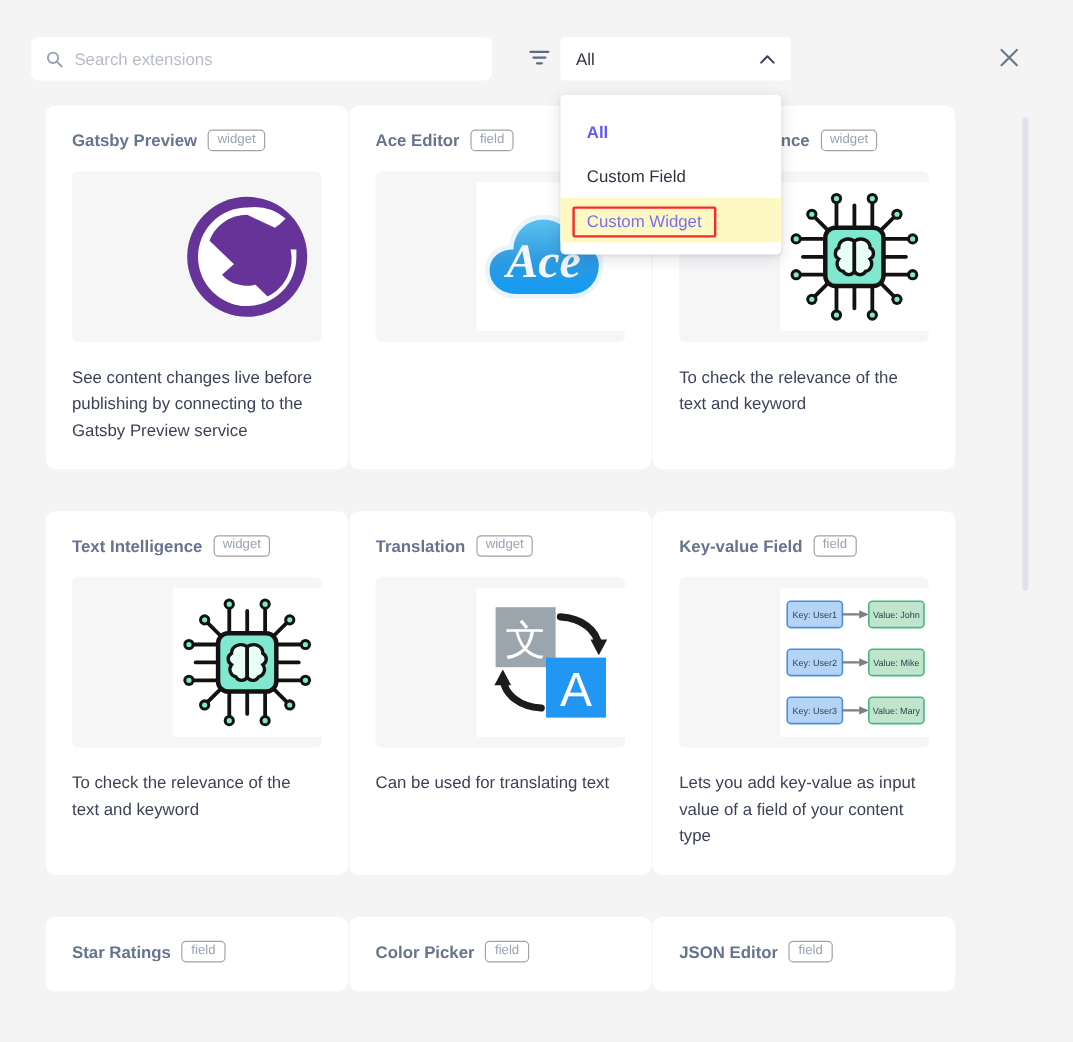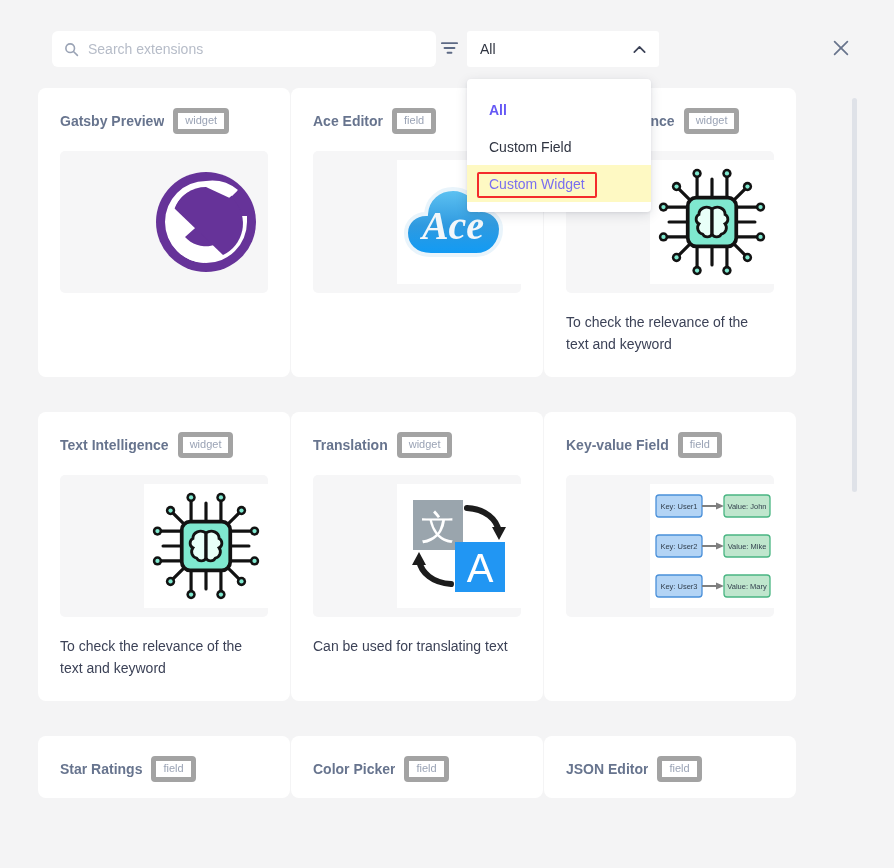--- a/index.html
+++ b/index.html
@@ -18,21 +18,21 @@
 
   
   .topbar {
     position: absolute;
     left: 0; top: 0;
     width: 894px; height: 88px;
     background: #f4f4f5;
   }
   .search-wrap {
     position: absolute;
-    left: 52px; top: 31px;
+    left: 26px; top: 31px;
     width: 384px; height: 36px;
     background: #ffffff;
     border-radius: 6px;
     display: flex;
     align-items: center;
     padding: 0 12px;
     box-sizing: border-box;
   }
   .search-icon { width: 15px; height: 15px; flex: 0 0 auto; margin-right: 9px; display:block; }
   .search-input {
@@ -147,21 +147,21 @@
     font-weight: bold;
     color: #67748e;
     white-space: nowrap;
     overflow: hidden;
     text-overflow: ellipsis;
     max-width: 148px;
   }
   .badge {
     font-size: 11px;
     color: #9aa3b5;
-    border: 5px solid #a3a3a3;
+    border: 1px solid #a3a3a3;
     border-radius: 4px;
     padding: 2px 7px 3px 7px;
     line-height: 1;
     white-space: nowrap;
     flex: 0 0 auto;
   }
   .thumb {
     width: 100%;
     height: 142px;
     background: #f6f6f7;
@@ -253,20 +253,21 @@
         </div>
         <div class="thumb">
           <svg width="124" height="124" viewBox="0 0 124 124">
             <circle cx="62" cy="62" r="50" fill="#663399"></circle>
             <path d="M62 21 A41 41 0 1 0 103 62 L103 56 L73 56 L73 68 L88 68 A28 28 0 0 1 41 77 L94 30 A41 41 0 0 0 62 21 Z" fill="#ffffff"></path>
             <path d="M22 63 A40 40 0 0 0 61 103 Z" fill="#ffffff"></path>
             <path d="M62 27 A35 35 0 0 0 30 48 L79 95 A35 35 0 0 0 90 40 Z" fill="#663399"></path>
             <path d="M62 22 A40 40 0 0 0 24 50 L29 54 A35 35 0 0 1 88 36 L93 31 A40 40 0 0 0 62 22 Z" fill="#ffffff"></path>
           </svg>
         </div>
+        <div class="card-desc">See content changes live before publishing by connecting to the Gatsby Preview service</div>
       </div>
 
       <div class="card">
         <div class="card-head">
           <span class="card-title">Ace Editor</span>
           <span class="badge">field</span>
         </div>
         <div class="thumb">
           <div class="thumb-inner">
             <svg width="112" height="90" viewBox="0 0 112 90">
@@ -467,20 +468,21 @@
                 <rect x="6" y="88" width="46" height="22" rx="3" fill="#b3d4f5" stroke="#4a90d9" stroke-width="1.3"></rect>
                 <text x="29" y="102" fill="#34414f" text-anchor="middle">Key: User3</text>
                 <line x1="52" y1="99" x2="68" y2="99" stroke="#7f7f7f" stroke-width="2"></line>
                 <polygon points="74,99 66,95.5 66,102.5" fill="#7f7f7f"></polygon>
                 <rect x="74" y="88" width="46" height="22" rx="3" fill="#bfe6cd" stroke="#49b582" stroke-width="1.3"></rect>
                 <text x="97" y="102" fill="#34414f" text-anchor="middle">Value: Mary</text>
               </g>
             </svg>
           </div>
         </div>
+        <div class="card-desc">Lets you add key-value as input value of a field of your content type</div>
       </div>
     </div>
 
     <div class="row row3">
 
       <div class="card">
         <div class="card-head">
           <span class="card-title">Star Ratings</span>
           <span class="badge">field</span>
         </div>

